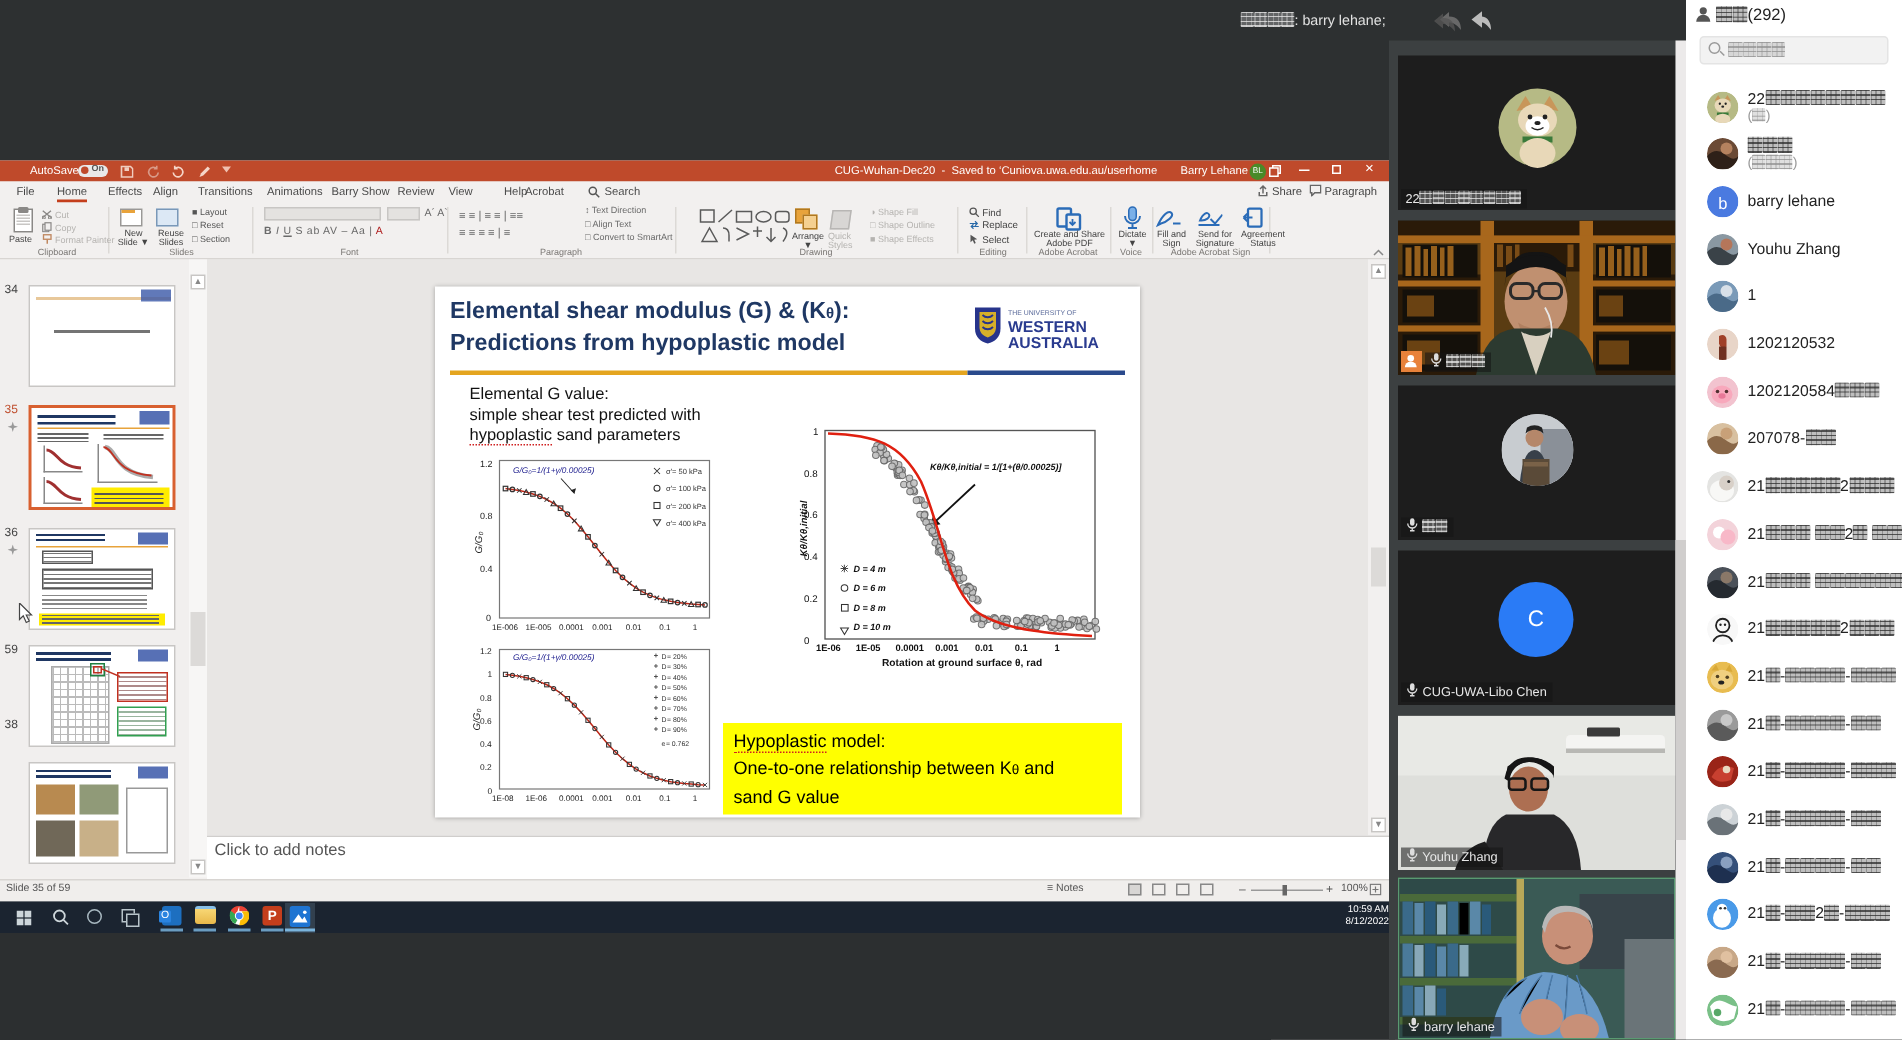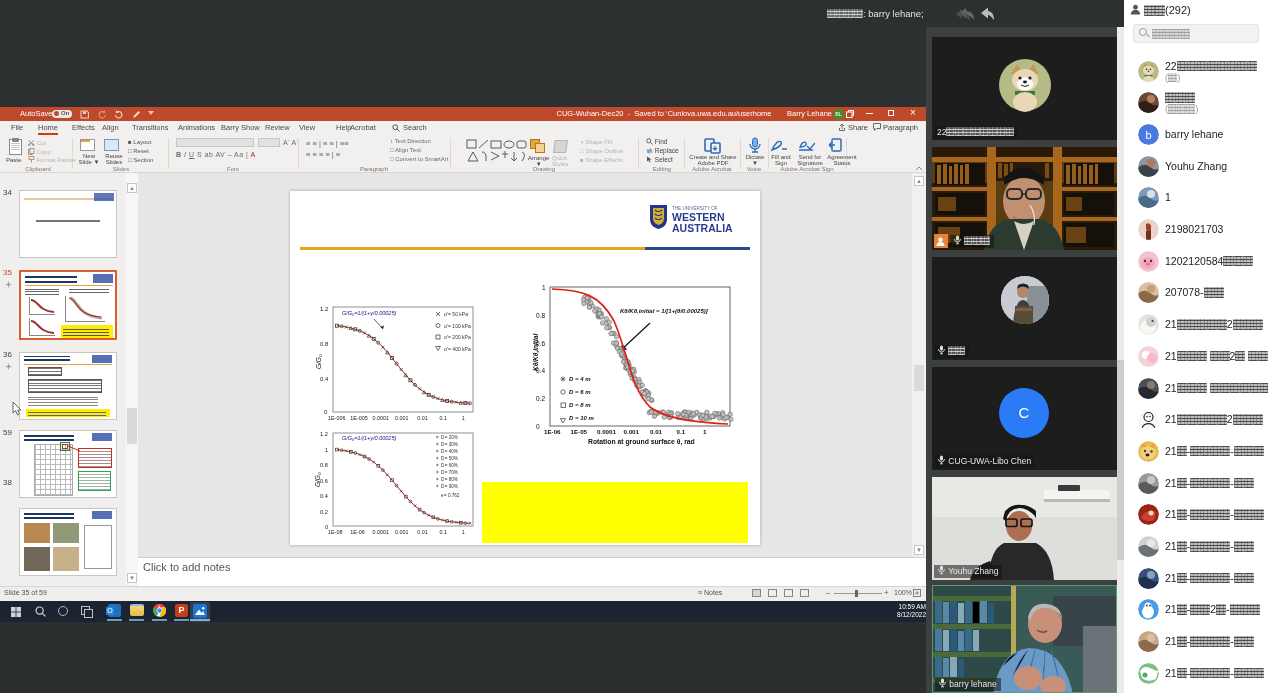--- a/index.html
+++ b/index.html
@@ -253,30 +253,32 @@
     <div class="ab" style="left:4px;top:38px;width:26px;height:24px;background:#706858"></div>
     <div class="ab" style="left:33px;top:38px;width:26px;height:24px;background:#c8b088"></div>
     <div class="ab" style="left:64px;top:16px;width:28px;height:44px;border:1px solid #999"></div>
   </div>
 <div class="ab" style="left:138px;top:173px;width:788px;height:384px;background:#e8e6e4"></div>
 <div class="ab" style="left:912px;top:173px;width:14px;height:384px;background:#f2f0ef"></div>
 <div class="ab" style="left:914px;top:176px;width:10px;height:10px;background:#fff;border:1px solid #c8c6c4;color:#888;font-size:6px;text-align:center;line-height:9px">▲</div>
 <div class="ab" style="left:914px;top:365px;width:10px;height:26px;background:#dcdad8"></div>
 <div class="ab" style="left:914px;top:545px;width:10px;height:10px;background:#fff;border:1px solid #c8c6c4;color:#888;font-size:6px;text-align:center;line-height:9px">▼</div>
 <div id="slide" class="ab" style="left:290px;top:191px;width:470px;height:354px;background:#fff;box-shadow:0 0 3px rgba(0,0,0,.3)">
+<div class="ab" style="left:10px;top:7px;color:#1f3864;font-size:15.5px;font-weight:bold;line-height:19px">Elemental shear modulus (G) &amp; (K<span style="font-size:10px">θ</span>):<br>Predictions from hypoplastic model</div>
 <svg class="ab" style="left:357px;top:11px" width="100" height="34" viewBox="0 0 100 34">
 <path d="M3 3 h17 v14 c0 6 -4 9 -8.5 10 C7 26 3 23 3 17 Z" fill="#27348b"></path>
 <path d="M6 6 h11 v10 c0 4 -2.5 6 -5.5 7 C8.5 22 6 20 6 16 Z" fill="#f5c518" opacity=".85"></path>
 <path d="M8 8 c2 2 5 2 7 0 M8 12 c2 2 5 2 7 0 M8 16 c2 2 5 2 7 0" stroke="#27348b" stroke-width="1.2" fill="none"></path>
 <text x="25" y="8" font-size="4.6" fill="#5a6a9a" font-family="Liberation Sans">THE UNIVERSITY OF</text>
 <text x="25" y="19" font-size="10.5" font-weight="bold" fill="#2a3b8f" font-family="Liberation Sans">WESTERN</text>
 <text x="25" y="30" font-size="10.5" font-weight="bold" fill="#2a3b8f" font-family="Liberation Sans">AUSTRALIA</text>
 </svg>
 <div class="ab" style="left:10px;top:56px;width:345px;height:2.8px;background:#e4a51f"></div>
 <div class="ab" style="left:355px;top:56px;width:105px;height:2.8px;background:#2a4a8c"></div>
+<div class="ab" style="left:23px;top:66px;color:#111;font-size:11px;line-height:13.5px">Elemental G value:<br>simple shear test predicted with<br><span style="border-bottom:1.5px dotted #d02020">hypoplastic</span> sand parameters</div>
 <svg class="ab" style="left:22px;top:108px" width="168" height="126" viewBox="0 0 168 126">
       <rect x="21" y="8" width="140" height="105" fill="none" stroke="#777" stroke-width="0.8"></rect>
       <text x="8" y="12" font-size="6" fill="#222">1.2</text>
       <text x="8" y="47" font-size="6" fill="#222">0.8</text>
       <text x="8" y="82" font-size="6" fill="#222">0.4</text>
       <text x="12" y="115" font-size="6" fill="#222">0</text>
       <text x="5" y="70" font-size="6.5" fill="#222" transform="rotate(-90 7 68)" font-style="italic">G/G₀</text>
       <text x="30" y="16" font-size="5.5" fill="#1a1a8c" font-style="italic">G/G₀=1/(1+γ/0.00025)</text>
       <text x="16.0" y="121" font-size="5.4" fill="#222">1E-006</text>
       <text x="38.3" y="121" font-size="5.4" fill="#222">1E-005</text>
@@ -603,20 +605,21 @@
       <circle cx="126.4" cy="135.3" r="2.2" fill="#c2c2c2" stroke="#6a6a6a" stroke-width="0.7" opacity="0.92"></circle>
       <circle cx="157.9" cy="134.1" r="2.2" fill="#c2c2c2" stroke="#6a6a6a" stroke-width="0.7" opacity="0.92"></circle>
       <circle cx="168.7" cy="131.3" r="2.2" fill="#c2c2c2" stroke="#6a6a6a" stroke-width="0.7" opacity="0.92"></circle>
       <circle cx="155.2" cy="133.3" r="2.2" fill="#c2c2c2" stroke="#6a6a6a" stroke-width="0.7" opacity="0.92"></circle>
       <circle cx="149.8" cy="132.7" r="2.2" fill="#c2c2c2" stroke="#6a6a6a" stroke-width="0.7" opacity="0.92"></circle>
       <circle cx="165.5" cy="132.8" r="2.2" fill="#c2c2c2" stroke="#6a6a6a" stroke-width="0.7" opacity="0.92"></circle>
       <circle cx="143.0" cy="135.4" r="2.2" fill="#c2c2c2" stroke="#6a6a6a" stroke-width="0.7" opacity="0.92"></circle>
       <path d="M24 8 C55 9 72 14 86 40 C100 72 102 106 122 126 C140 140 180 142 200 143" stroke="#e02010" stroke-width="1.7" fill="none"></path>
     </svg>
 <div class="ab" style="left:192px;top:291px;width:266px;height:61px;background:#ffff00"></div>
+<div class="ab" style="left:199px;top:294px;color:#000;font-size:12px;line-height:18px"><span style="border-bottom:1.5px dotted #d02020">Hypoplastic</span> model:<br>One-to-one relationship between K<span style="font-size:9px">θ</span> and<br>sand G value</div>
 </div>
 <div class="ab" style="left:138px;top:557px;width:788px;height:29px;background:#fff;border-top:1px solid #d0cecc"></div>
 <div class="ab" style="left:143px;top:561px;color:#555;font-size:11px">Click to add notes</div>
 <div class="ab" style="left:0;top:586px;width:926px;height:15px;background:#f0eeec;border-top:1px solid #d8d5d2"></div>
 <div class="ab" style="left:4px;top:589px;color:#555;font-size:7px">Slide 35 of 59</div>
 <div class="ab" style="left:698px;top:589px;color:#555;font-size:7px">≡ Notes</div>
 <div class="ab" style="left:752px;top:589px;width:9px;height:8px;border:1px solid #888;background:#d8d6d4"></div>
 <div class="ab" style="left:768px;top:589px;width:9px;height:8px;border:1px solid #888;background:#f0eeec"></div>
 <div class="ab" style="left:784px;top:589px;width:9px;height:8px;border:1px solid #888;background:#f0eeec"></div>
 <div class="ab" style="left:800px;top:589px;width:9px;height:8px;border:1px solid #888;background:#f0eeec"></div>
@@ -900,21 +903,21 @@
       <circle cx="10.5" cy="10.5" r="10.5" fill="#7a9ab8"></circle>
       <path d="M0 12 Q6 6 12 11 T21 12 L21 21 L0 21 Z" fill="#4a6a88"></path>
       <circle cx="13" cy="7" r="4" fill="#d8e0e8"></circle>
     </svg></div>
 <div class="ab" style="left:1165px;top:191.29999999999998px;color:#222;font-size:10.5px;white-space:nowrap">1</div>
 <div class="ab" style="left:1138px;top:218.99999999999997px;width:21px;height:21px;border-radius:50%;overflow:hidden"><svg width="21" height="21" viewBox="0 0 21 21">
       <circle cx="10.5" cy="10.5" r="10.5" fill="#e8d5c8"></circle>
       <path d="M8 5 Q12 3 13 7 L13 12 Q9 14 8 10 Z" fill="#a04028"></path>
       <rect x="8" y="12" width="5" height="9" fill="#703020"></rect>
     </svg></div>
-<div class="ab" style="left:1165px;top:222.99999999999997px;color:#222;font-size:10.5px;white-space:nowrap">2198021703</div>
+<div class="ab" style="left:1165px;top:222.99999999999997px;color:#222;font-size:10.5px;white-space:nowrap">1202120532</div>
 <div class="ab" style="left:1138px;top:250.69999999999996px;width:21px;height:21px;border-radius:50%;overflow:hidden"><svg width="21" height="21" viewBox="0 0 21 21">
       <circle cx="10.5" cy="10.5" r="10.5" fill="#f2c3cf"></circle>
       <ellipse cx="10" cy="12" rx="7" ry="6" fill="#f8a8bc"></ellipse>
       <circle cx="7" cy="10" r="1.2" fill="#503030"></circle>
       <circle cx="13" cy="10" r="1.2" fill="#503030"></circle>
       <ellipse cx="10" cy="13" rx="2.4" ry="1.8" fill="#e87898"></ellipse>
     </svg></div>
 <div class="ab" style="left:1165px;top:254.69999999999996px;color:#222;font-size:10.5px;white-space:nowrap">1202120584<i class="g gd" style="width:10px;height:10.5px;vertical-align:-1.5px"></i><i class="g gd" style="width:10px;height:10.5px;vertical-align:-1.5px"></i><i class="g gd" style="width:10px;height:10.5px;vertical-align:-1.5px"></i></div>
 <div class="ab" style="left:1138px;top:282.4px;width:21px;height:21px;border-radius:50%;overflow:hidden"><svg width="21" height="21" viewBox="0 0 21 21">
       <circle cx="10.5" cy="10.5" r="10.5" fill="#d8c0a0"></circle>

